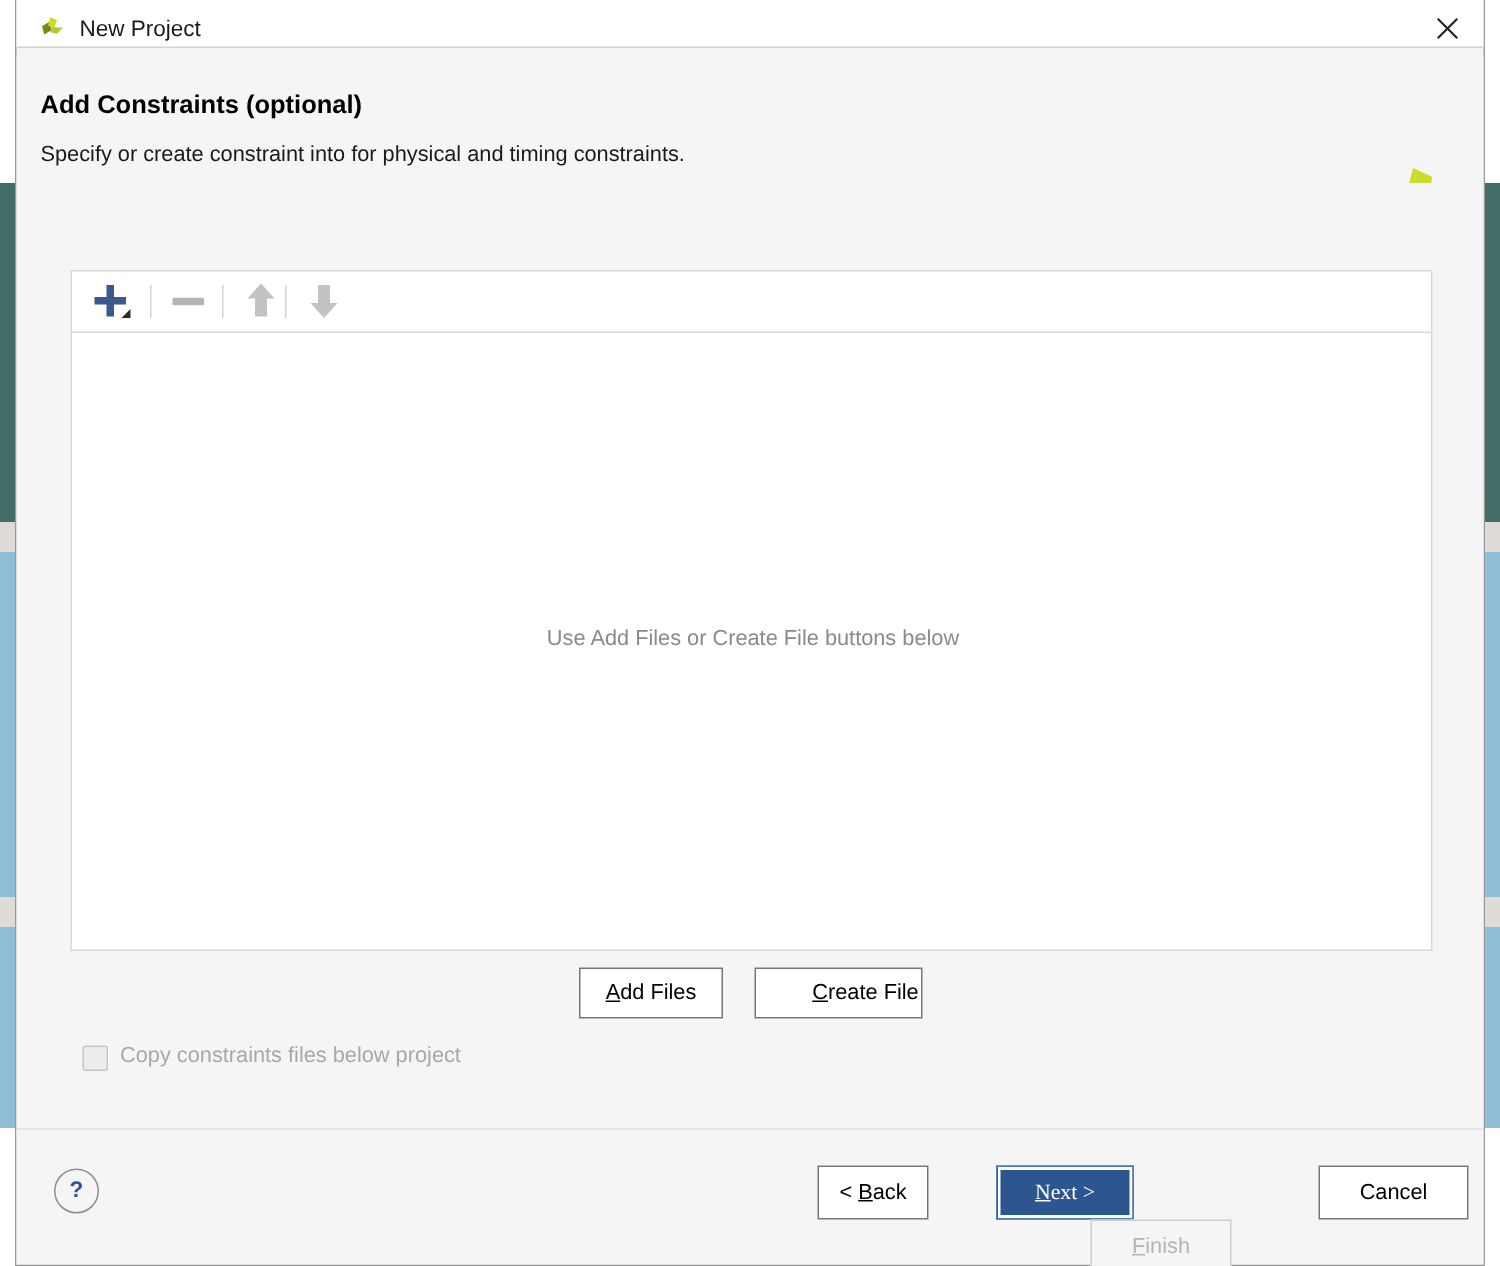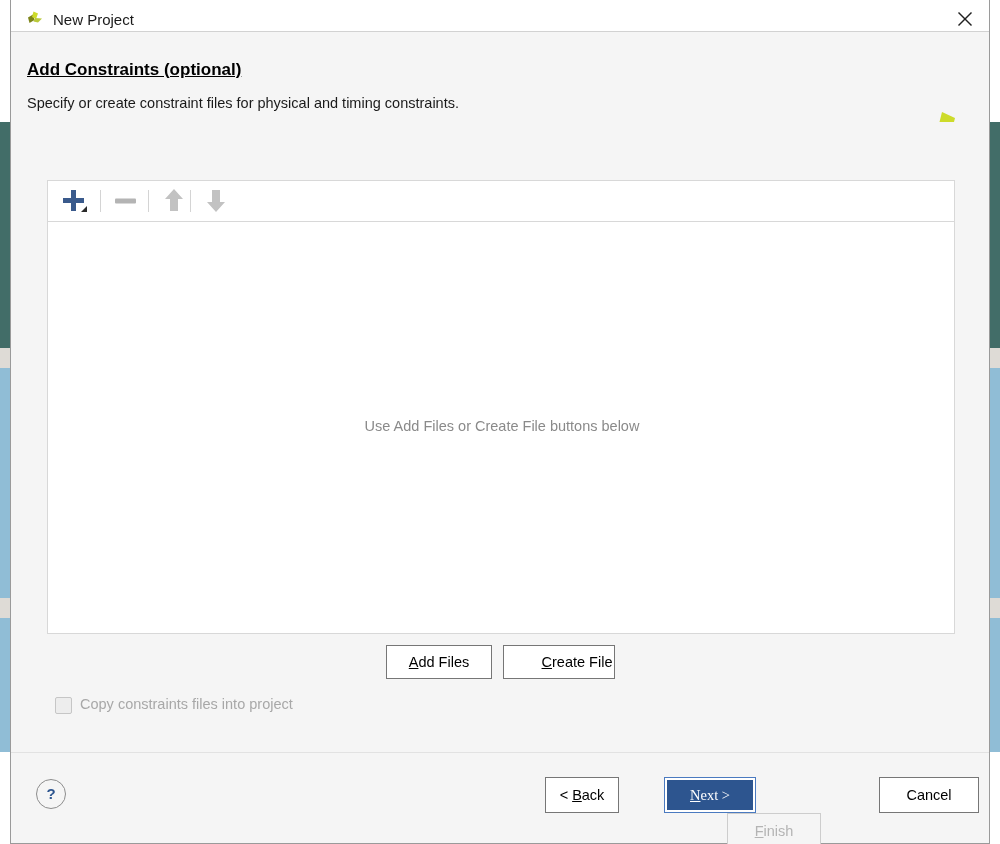--- a/index.html
+++ b/index.html
@@ -91,21 +91,20 @@
     background: #f5f5f5;
   }
   #page-title {
     position: absolute;
     left: 16px;
     top: 22px;
     font-size: 17px;
     font-weight: bold;
     color: #000000;
     white-space: nowrap;
-    text-decoration: underline;
   }
   #page-subtitle {
     position: absolute;
     left: 16px;
     top: 57px;
     font-size: 14.5px;
     color: #1a1a1a;
     white-space: nowrap;
   }
   #brand-logo {
@@ -183,21 +182,21 @@
     background: #ffffff;
     border: 1px solid #767676;
     box-sizing: border-box;
     font-family: "Liberation Sans", sans-serif;
     font-size: 14.5px;
     color: #000000;
     cursor: pointer;
     padding: 0;
     line-height: 32px;
   }
-  #add-files-button   { left: 375px; width: 106px; }
+  #add-files-button   { left: 375px; width: 96px; }
   #create-file-button { left: 492px; width: 112px; padding-left: 36px; }
   .mn { text-decoration: underline; }
 
   
   #copy-row {
     position: absolute;
     left: 36px;
     top: 573px;
     height: 22px;
     cursor: default;
@@ -321,21 +320,21 @@
     <div id="close-button">
       <svg width="16" height="16" viewBox="0 0 16 16">
         <line x1="1.5" y1="1.5" x2="14.5" y2="14.5" stroke="#202020" stroke-width="1.4"></line>
         <line x1="14.5" y1="1.5" x2="1.5" y2="14.5" stroke="#202020" stroke-width="1.4"></line>
       </svg>
     </div>
   </div>
 
   <div id="header">
     <div id="page-title">Add Constraints (optional)</div>
-    <div id="page-subtitle">Specify or create constraint files for physical and timing constraints.</div>
+    <div id="page-subtitle">Specify or create constraint into for physical and timing constraints.</div>
     <div id="brand-logo">
       <svg width="46" height="42" viewBox="0 0 46 42">
         <polygon points="4,18 15,12 19,28 8,34" fill="#7d8519"></polygon>
         <polygon points="17,2 30,8 26,24 13,18" fill="#cddb2a"></polygon>
         <polygon points="22,22 42,23 31,33 18,31" fill="#b9c93a"></polygon>
       </svg>
     </div>
   </div>
 
   <div id="body-area">
@@ -370,21 +369,21 @@
 
     <div id="list-panel">
       <div id="empty-hint">Use Add Files or Create File buttons below</div>
     </div>
 
     <button class="file-btn" id="add-files-button"><span class="mn">A</span><span>dd Files</span></button>
     <button class="file-btn" id="create-file-button"><span class="mn">C</span><span>reate File</span></button>
 
     <div id="copy-row">
       <div id="copy-checkbox"></div>
-      <div id="copy-label">Copy constraints files into project</div>
+      <div id="copy-label">Copy constraints files below project</div>
     </div>
 
   </div>
 
   <div id="footer">
     <button id="help-button">?</button>
     <button class="nav-btn" id="back-button"><span>&lt; </span><span class="mn">B</span><span>ack</span></button>
     <div id="next-button"><span class="mn">N</span><span>ext &gt;</span></div>
     <button class="nav-btn" id="finish-button"><span class="mn">F</span><span>inish</span></button>
     <button class="nav-btn" id="cancel-button">Cancel</button>

